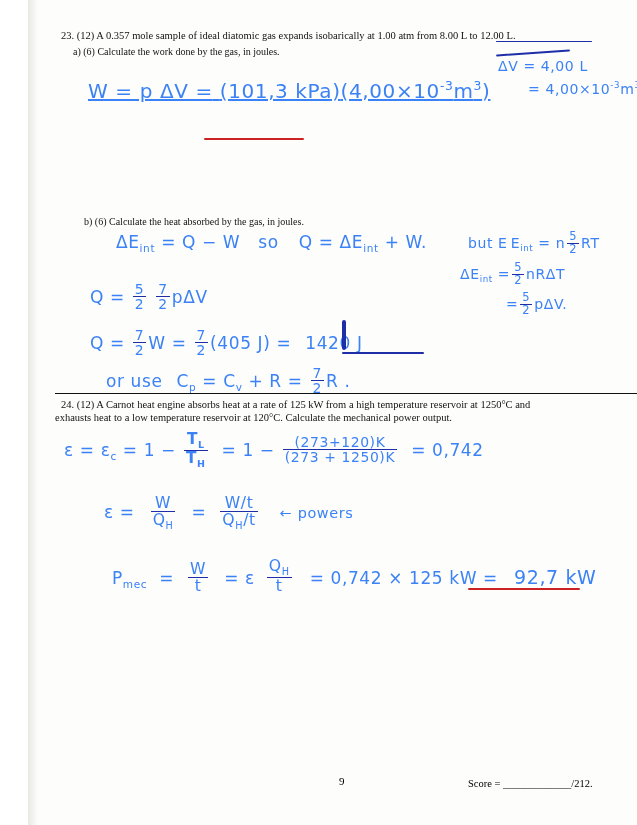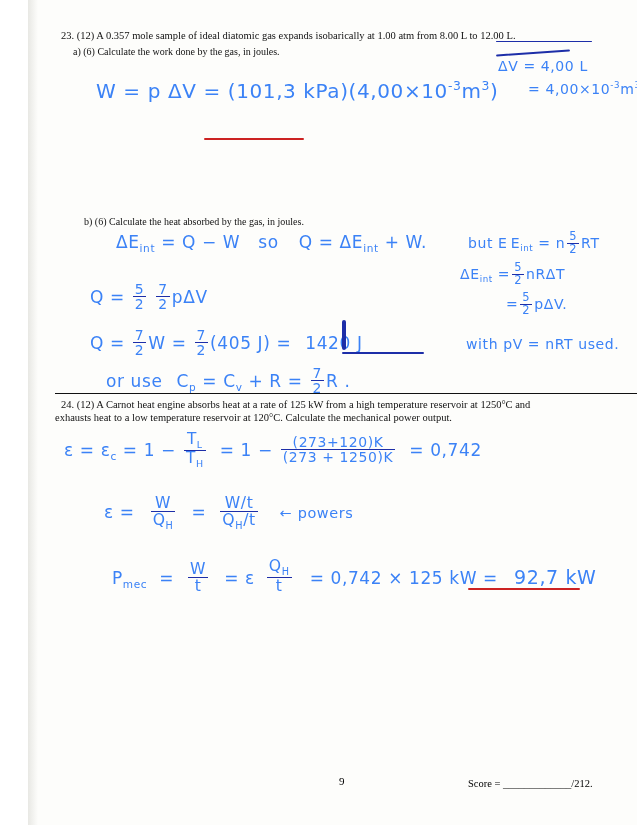--- a/index.html
+++ b/index.html
@@ -110,21 +110,21 @@
     <span>A 0.357 mole sample of ideal diatomic gas expands isobarically at 1.00 atm from 8.00 L to 12.00 L.</span>
   </div>
 
   <div class="printed sub" style="left:45px; top:45px; width:420px;">
     <span>a) (6)</span>
     <span>Calculate the work done by the gas, in joules.</span>
   </div>
 
   <div class="blueline thin" style="left:468px; top:41px; width:96px;"></div>
 
-  <div class="hw big" style="left:68px; top:78px;">
+  <div class="hw big" style="left:60px; top:78px;text-decoration:underline;">
     <span>W = p ΔV  =</span>
     <span>(101,3 kPa)</span><span>(4,00×10</span><span class="sup">-3</span><span>m</span><span class="sup">3</span><span>)</span>
   </div>
 
   <div class="redline" style="left:176px; top:138px; width:100px;"></div>
 
   <div class="hw sm" style="left:470px; top:58px;">
     <span>ΔV = 4,00 L</span>
   </div>
   <div class="hw sm" style="left:500px; top:80px;">
@@ -153,23 +153,20 @@
 
   <div class="hw sm" style="left:432px; top:262px;">
     <span>ΔE</span><span class="sub2">int</span>
     <span>=</span><span class="frac"><span class="num">5</span><span class="den">2</span></span><span>nRΔT</span>
   </div>
 
   <div class="hw sm" style="left:478px; top:292px;">
     <span>=</span><span class="frac"><span class="num">5</span><span class="den">2</span></span><span>pΔV.</span>
   </div>
 
-  <div class="hw sm" style="left:438px; top:336px;">
-    <span>with  pV = nRT  used.</span>
-  </div>
 
   <div class="hw med" style="left:62px; top:282px;">
     <span>Q =</span>
     <span class="frac"><span class="num">5</span><span class="den">2</span></span>
     <span class="frac"><span class="num">7</span><span class="den">2</span></span><span>pΔV</span>
   </div>
 
   <div class="hw med" style="left:62px; top:328px;">
     <span>Q =</span>
     <span class="frac"><span class="num">7</span><span class="den">2</span></span><span>W =</span>
@@ -194,21 +191,21 @@
     <span>(12)</span>
     <span>A Carnot heat engine absorbs heat at a rate of 125 kW from a high temperature reservoir at 1250°C and</span>
   </div>
   <div class="printed" style="left:27px; top:411px; width:580px;">
     <span>exhausts heat to a low temperature reservoir at 120°C. Calculate the mechanical power output.</span>
   </div>
 
   <div class="hw med" style="left:36px; top:432px;">
     <span>ε = ε</span><span class="sub2">c</span>
     <span>=  1 −</span>
-    <span class="frac" style="font-size:.9em;">
+    <span class="frac" style="font-size:.9em;font-weight:bold;">
       <span class="num"><span>T</span><span class="sub2">L</span></span>
       <span class="den"><span>T</span><span class="sub2">H</span></span>
     </span>
     <span style="margin-left:6px;">=  1 −</span>
     <span class="frac" style="font-size:.82em;">
       <span class="num">(273+120)K</span>
       <span class="den">(273 + 1250)K</span>
     </span>
     <span style="margin-left:6px;">=  0,742</span>
   </div>

